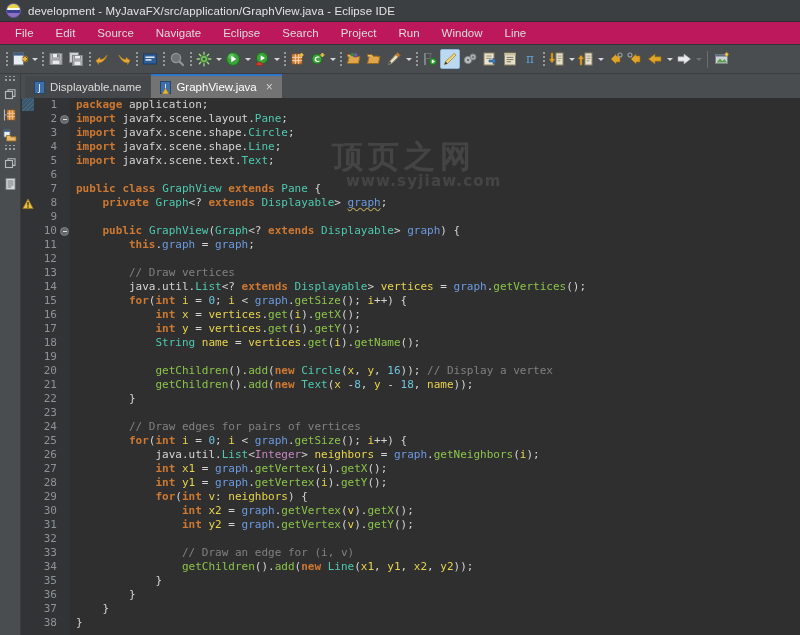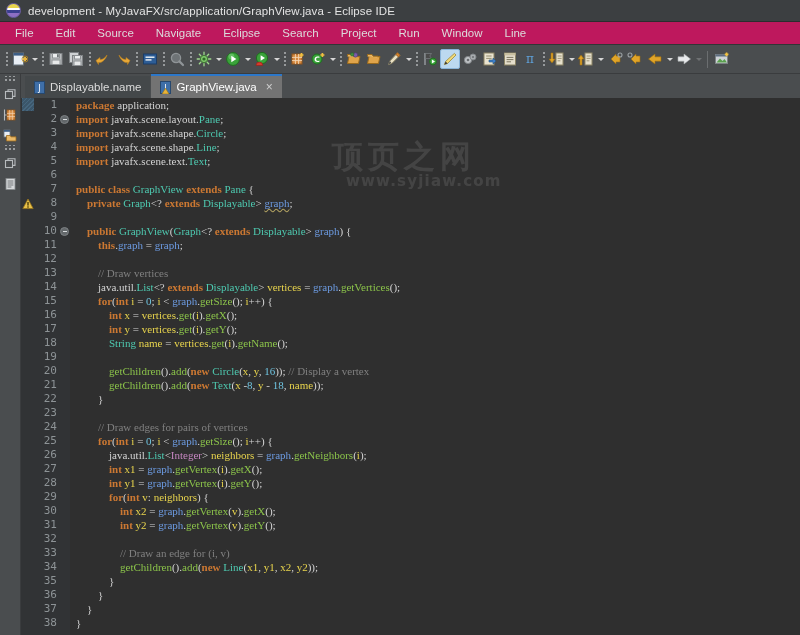--- a/index.html
+++ b/index.html
@@ -113,21 +113,21 @@
     text-align:right;
   }
   .foldbar{width:11px;flex:0 0 11px;background:#313335;position:relative;}
   .codearea{flex:1 1 auto;position:relative;overflow:hidden;}
 
   .code{
     font-family:"DejaVu Sans Mono","Liberation Mono",monospace;
     font-size:11px;line-height:14px;white-space:pre;
   }
   .gutter .code{color:#8d9396;padding-right:2px;}
-  .codearea .code{color:#d4d4d4;padding-left:6px;font-family:Liberation Serif, serif;}
+  .codearea .code{color:#d4d4d4;padding-left:6px;}
 
   .ln{height:14px;}
 
   
   .kw{color:#cc7832;font-weight:bold;}
   .typ{color:#4ec9b0;}
   .gen{color:#c586c0;}
   .mth{color:#8bc34a;}
   .fld{color:#6c9ae0;}
   .var{color:#e8d44d;}

